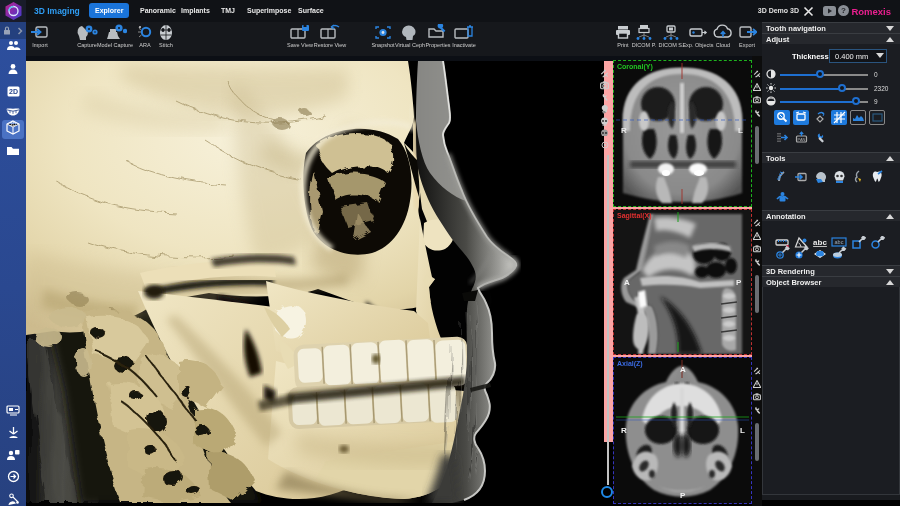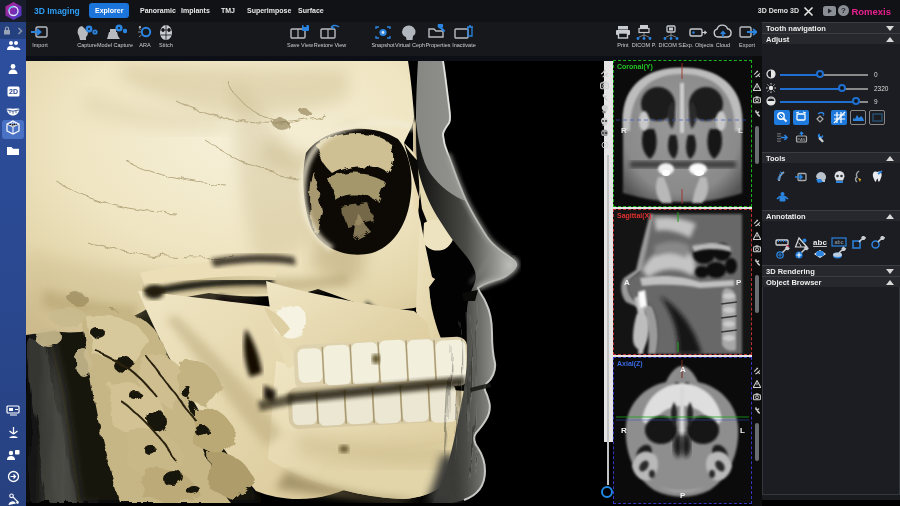--- a/index.html
+++ b/index.html
@@ -1,18 +1,18 @@
 <!DOCTYPE html>
 <html><head>
 <meta charset="utf-8">
 <style>
 * { margin:0; padding:0; box-sizing:border-box; }
 html,body { width:900px; height:506px; background:#000; overflow:hidden;
   font-family:"Liberation Sans", sans-serif; }
-#app { position:relative; width:900px; height:442px; background:#e5e5e5; }
+#app { position:relative; width:900px; height:442px; background:#fca5a5; }
 
 
 #topbar { position:absolute; left:0; top:0; width:900px; height:22px; background:#101216; }
 #logo { position:absolute; left:0; top:0; width:26px; height:22px; background:#191c2a; }
 #brand { position:absolute; left:34px; top:6px; color:#2f9df4; font-size:8.5px; font-weight:bold; }
 .tab { position:absolute; top:7px; color:#e8e8e8; font-size:7px; font-weight:bold; }
 #tab-explorer { position:absolute; left:89px; top:3px; background:#1a74da; color:#fff; border-radius:3px;
   padding:4px 6px 4px; font-size:7px; font-weight:bold; }
 #patient { position:absolute; right:101px; top:7px; color:#e0e0e0; font-size:7px; font-weight:bold; white-space:nowrap; }
 #romexis { position:absolute; right:9px; top:6px; color:#ea1f8f; font-size:9.5px; font-weight:bold;margin-left:40px; }
@@ -776,20 +776,25 @@
         <rect x="3.6" y="3.6" width="1.4" height="3.4" rx="0.6" fill="#cfcfcf" transform="rotate(-45 4.3 5.3)"></rect>
       </svg>
       <span style="position:absolute; left:3px; top:367px; width:4px; height:38px; background:#6a6d72; border-radius:2px;"></span>
     </div>
 
   <div id="rpanel">
     <div class="phead">Tooth navigation<span class="arr down"></span></div>
     <div class="phead">Adjust<span class="arr up"></span></div>
     <div class="pbody" id="adjust-body" style="height:108px;">
 
+      <div style="position:absolute; left:0; top:5px; width:138px; height:14px;">
+        <span style="position:absolute; left:30px; top:3px; color:#fff; font-size:7.5px; font-weight:bold;">Thickness</span>
+        <span style="position:absolute; left:67px; top:0; width:58px; height:14px; background:#121418; border:1px solid #2a547e; color:#eee; font-size:7.5px; padding:2px 0 0 5px;">0.400 mm</span>
+        <span class="arr down" style="position:absolute; right:16px; top:4px; width:0; height:0; border-left:4px solid transparent; border-right:4px solid transparent; border-top:5px solid #d8d8d8;"></span>
+      </div>
 
       <div class="srow" style="top:25px;">
           <svg style="position:absolute;left:4px;top:0;" width="10" height="10" viewBox="0 0 10 10">
             <circle cx="5" cy="5" r="4" fill="none" stroke="#e8e8e8" stroke-width="1.2"></circle>
             <path d="M5 1 a4 4 0 0 1 0 8 z" fill="#e8e8e8"></path>
           </svg>
         <span class="strk">
             <span class="sfill" style="width:40px;"></span>
             <span class="sknob" style="left:36px;"></span>
           </span>

